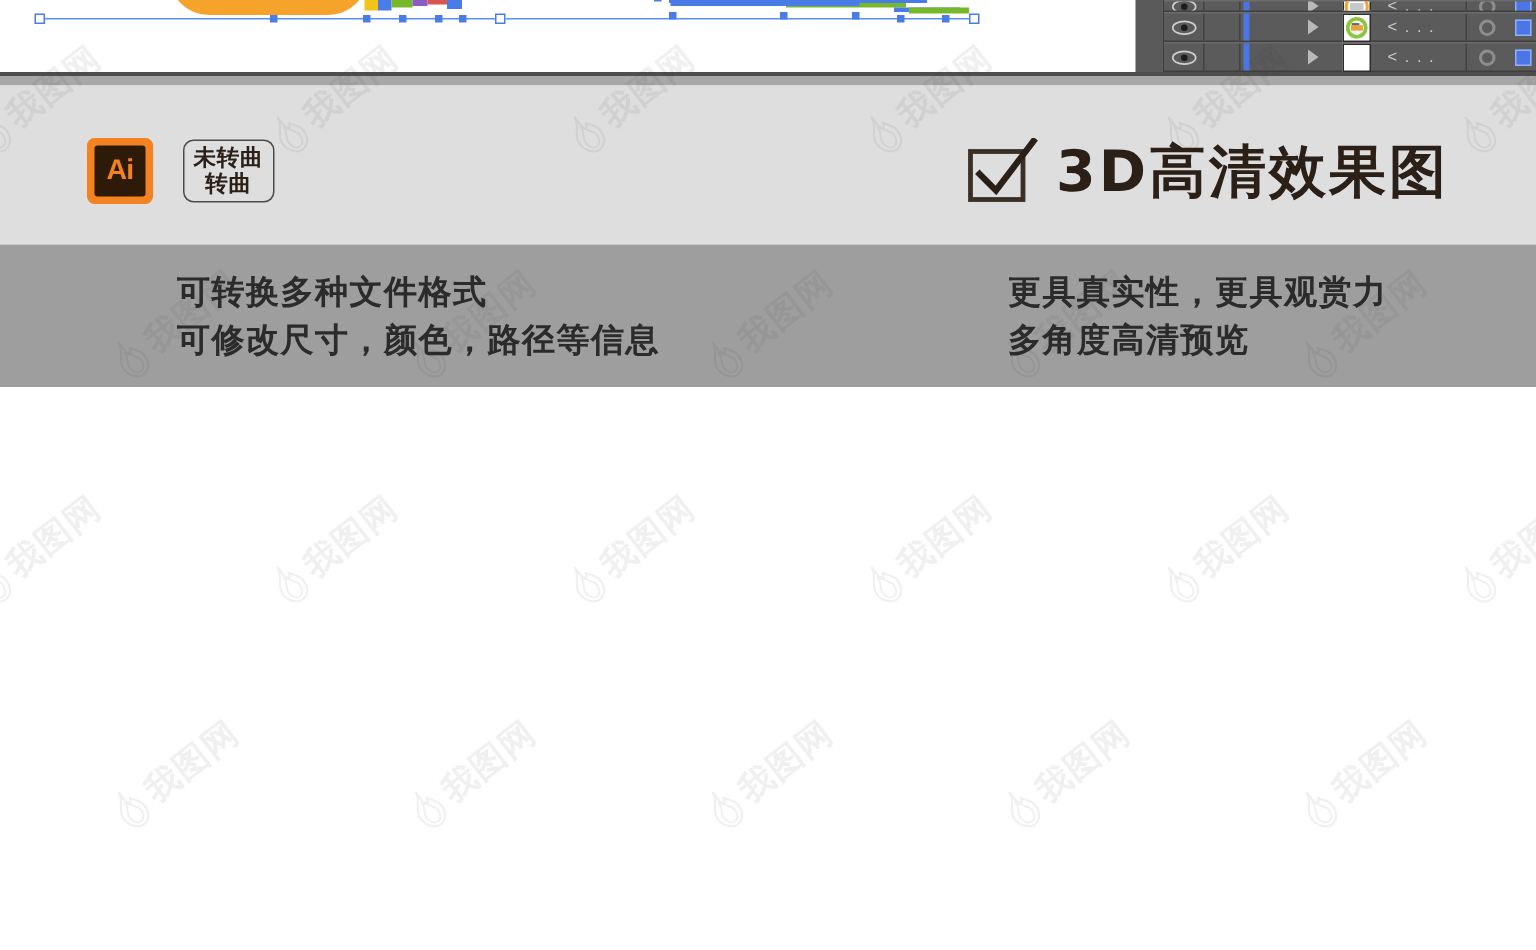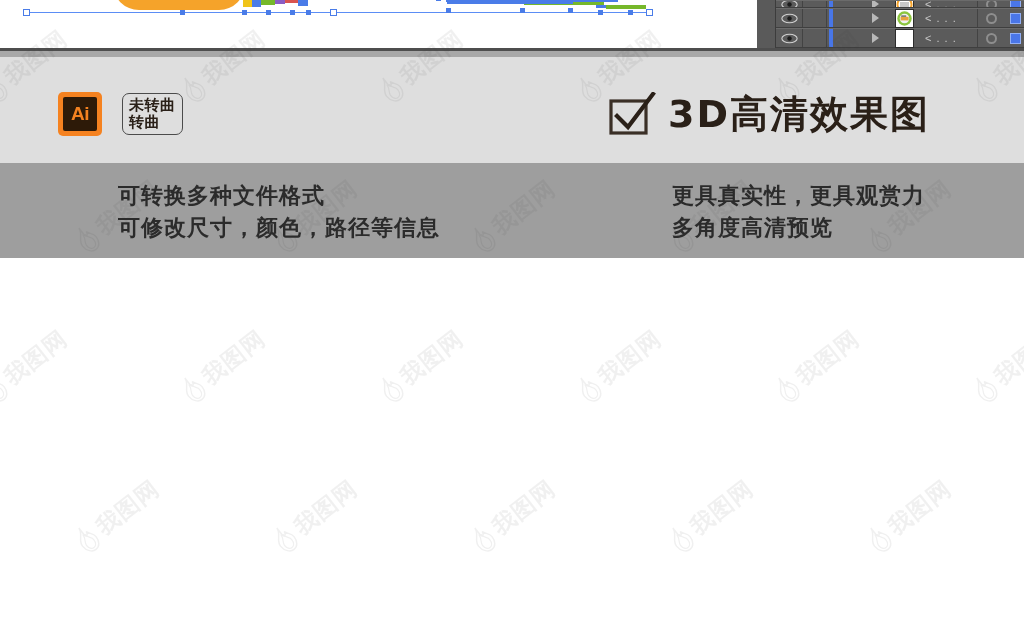--- a/index.html
+++ b/index.html
@@ -198,22 +198,22 @@
     left: 0; top: 57px;
     width: 1024px; height: 106px;
     background: #dedede;
     z-index: 12;
   }
   .feature-row {
     position: absolute;
     display: flex;
     align-items: center;
   }
-  #feature-ai { left: 58px; top: 92px; gap: 18px; }
-  #feature-3d { left: 608px; top: 92px; gap: 12px; }
+  #feature-ai { left: 58px; top: 92px; gap: 18px; text-align: center; }
+  #feature-3d { left: 644px; top: 92px; gap: 12px; }
 
   .ai-badge {
     width: 44px; height: 44px;
     background: #f58220;
     border-radius: 5px;
     display: flex; align-items: center; justify-content: center;
     flex: 0 0 auto;
   }
   .ai-badge-inner {
     width: 34px; height: 34px;

